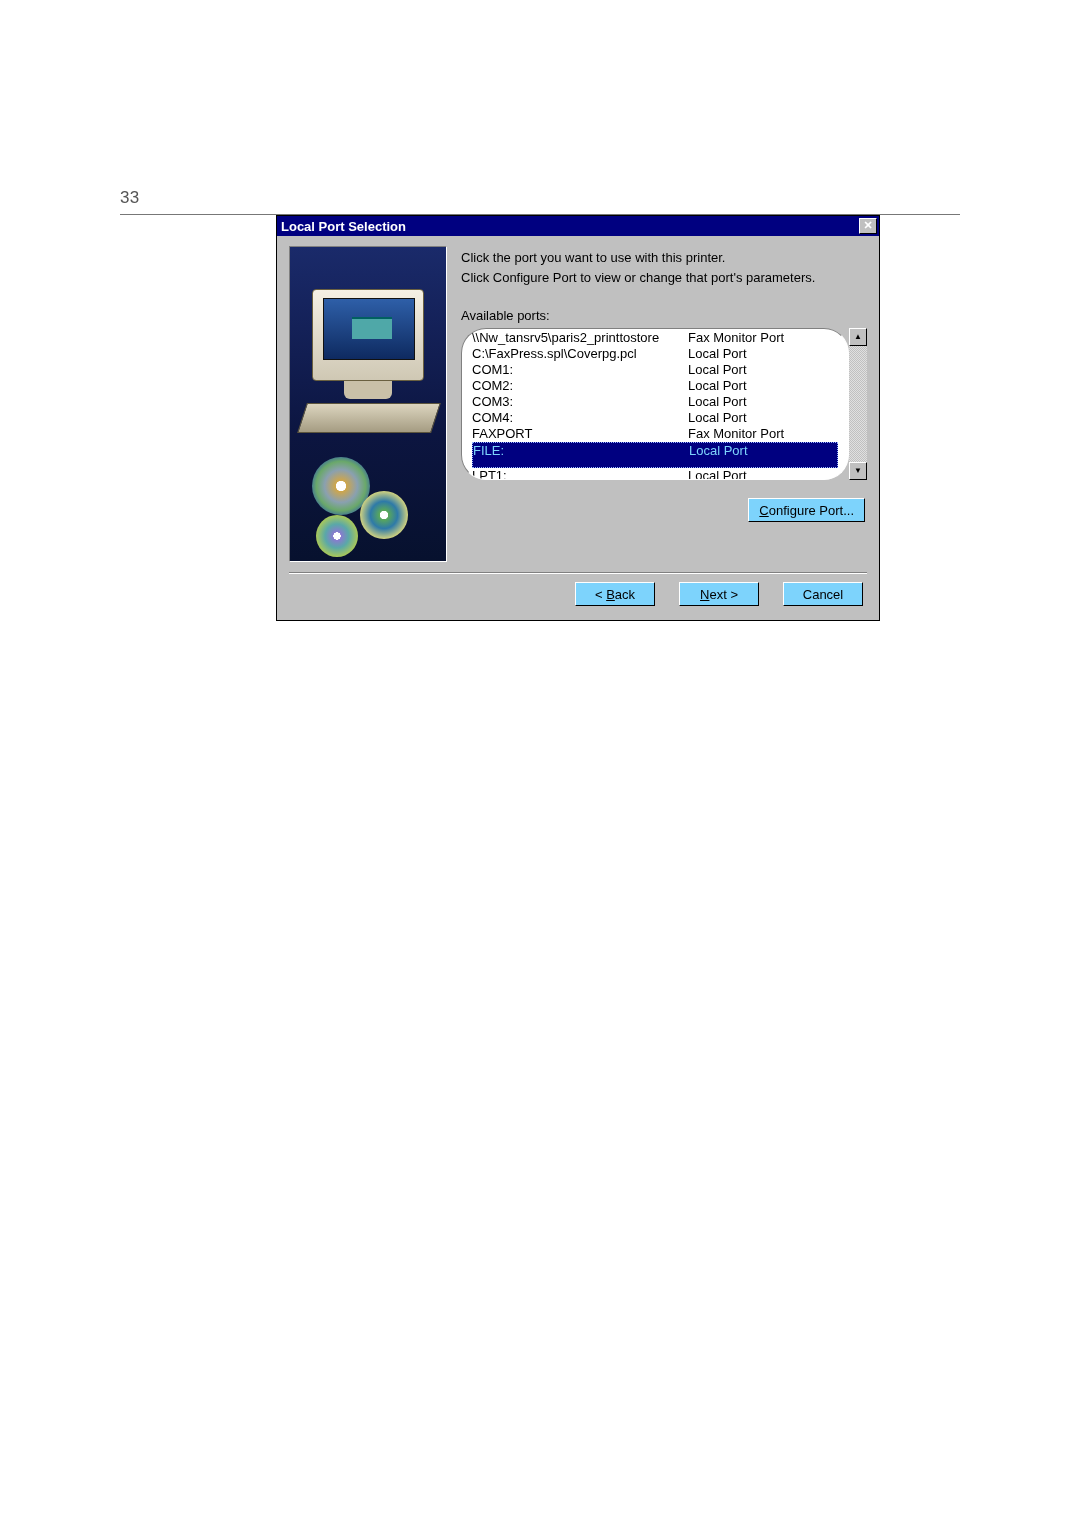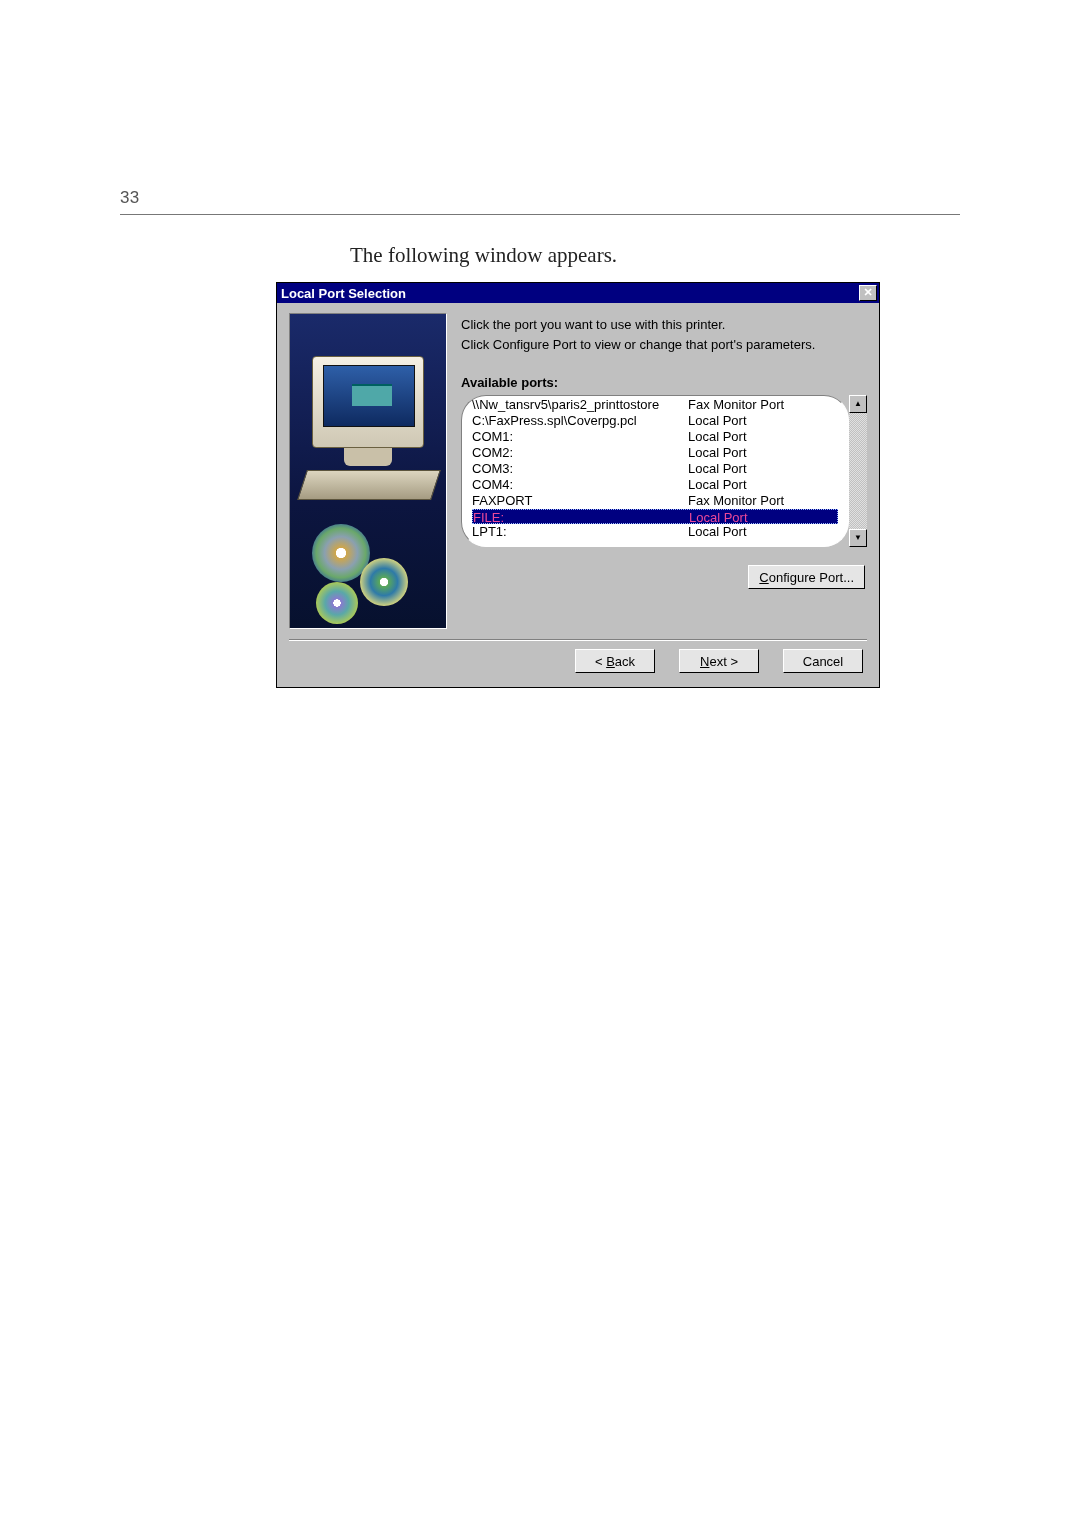--- a/index.html
+++ b/index.html
@@ -19,48 +19,47 @@
   .screen { position: absolute; left: 10px; top: 8px; width: 92px; height: 62px; background: linear-gradient(#2e5fa8,#0e2a60); border: 1px solid #111; }
   .win { position: absolute; left: 28px; top: 18px; width: 40px; height: 22px; background: #4fa8a8; border-top: 2px solid #006060; }
   .stand { position: absolute; left: 54px; top: 134px; width: 48px; height: 18px; background: #c9c0a8; border-radius: 0 0 6px 6px; }
   .kb { position: absolute; left: 12px; top: 156px; width: 134px; height: 30px; background: linear-gradient(#dcd5bf,#a59c82); transform: skewX(-18deg); border: 1px solid #5c553d; }
   .cd { position: absolute; border-radius: 50%; }
   .cd1 { left: 22px; top: 210px; width: 58px; height: 58px; background: radial-gradient(circle,#fff 12%, #cfa64a 13%, #8aa0b0 40%, #6aa86a 60%, #2e5fa8 80%); }
   .cd2 { left: 70px; top: 244px; width: 48px; height: 48px; background: radial-gradient(circle,#fff 12%, #5aa85a 13%, #2e7aa8 40%, #cdd080 70%); }
   .cd3 { left: 26px; top: 268px; width: 42px; height: 42px; background: radial-gradient(circle,#fff 12%, #8a7ad0 13%, #5aa8a8 40%, #a8c85a 70%); }
   .content { flex: 1; padding-left: 14px; }
   .prompt { margin: 4px 0 2px; line-height: 16px; }
-  .label { margin-top: 22px; font-weight: bold; }
+  .label { margin-top: 22px; }
   .listwrap { display: flex; margin-top: 4px; }
   .listbox { flex: 1; height: 152px; background: #fff; border-top: 1px solid #808080; border-left: 1px solid #808080; border-right: 1px solid #fff; border-bottom: 1px solid #fff; padding: 1px 10px; overflow: hidden; border-radius: 25px; }
   .row { display: flex; height: 16px; line-height: 16px; white-space: pre; }
   .row .c1 { width: 216px; overflow: hidden; }
-  .row.sel { background: #000080; color: #ec4899; border: 1px dotted #99b8ff; height: 15px; line-height: 16px; }
+  .row.sel { background: #000080; color: #7dd3fc; border: 1px dotted #99b8ff; height: 26px; line-height: 16px; }
   .scrollbar { width: 18px; background: #c0c0c0; display: flex; flex-direction: column; }
   .sbtn { height: 18px; background: #c0c0c0; border-top: 1px solid #fff; border-left: 1px solid #fff; border-right: 1px solid #000; border-bottom: 1px solid #000; font-size: 8px; line-height: 16px; text-align: center; }
   .strack { flex: 1; background: repeating-conic-gradient(#c0c0c0 0 25%, #e0e0e0 0 50%); background-size: 2px 2px; }
   .cfg-row { display: flex; justify-content: flex-end; margin: 18px 2px 6px 0; }
-  .btn { height: 24px; background: #e5e5e5; border-top: 1px solid #fff; border-left: 1px solid #fff; border-right: 1px solid #000; border-bottom: 1px solid #000; font-family: inherit; font-size: 13px; padding: 0 10px; cursor: default; }
+  .btn { height: 24px; background: #7dd3fc; border-top: 1px solid #fff; border-left: 1px solid #fff; border-right: 1px solid #000; border-bottom: 1px solid #000; font-family: inherit; font-size: 13px; padding: 0 10px; cursor: default; }
   .btn span.u { text-decoration: underline; }
   .sep { border: none; border-top: 1px solid #808080; border-bottom: 1px solid #fff; margin: 10px 0 8px; }
   .action-row { display: flex; justify-content: flex-end; gap: 24px; padding: 0 4px 10px 0; }
   .action-row .btn { width: 80px; text-align: center; }
   .step { margin: 26px 0 0 230px; font-size: 21px; color: #222; }
   .step-num { display: inline-block; width: 36px; }
 </style>
 </head>
 <body>
 
 <div class="page">
   <div class="header-row">
     <span>33</span>
   </div>
   <hr class="header-rule">
 
-  <p class="intro">The following window appears.</p>
 
   <div class="dialog">
     <div class="titlebar">
       <span class="titlebar-text">Local Port Selection</span>
       <div class="titlebar-close">✕</div>
     </div>
     <div class="body">
       <div class="cols">
         <div class="sidebar">
           <div class="monitor">

